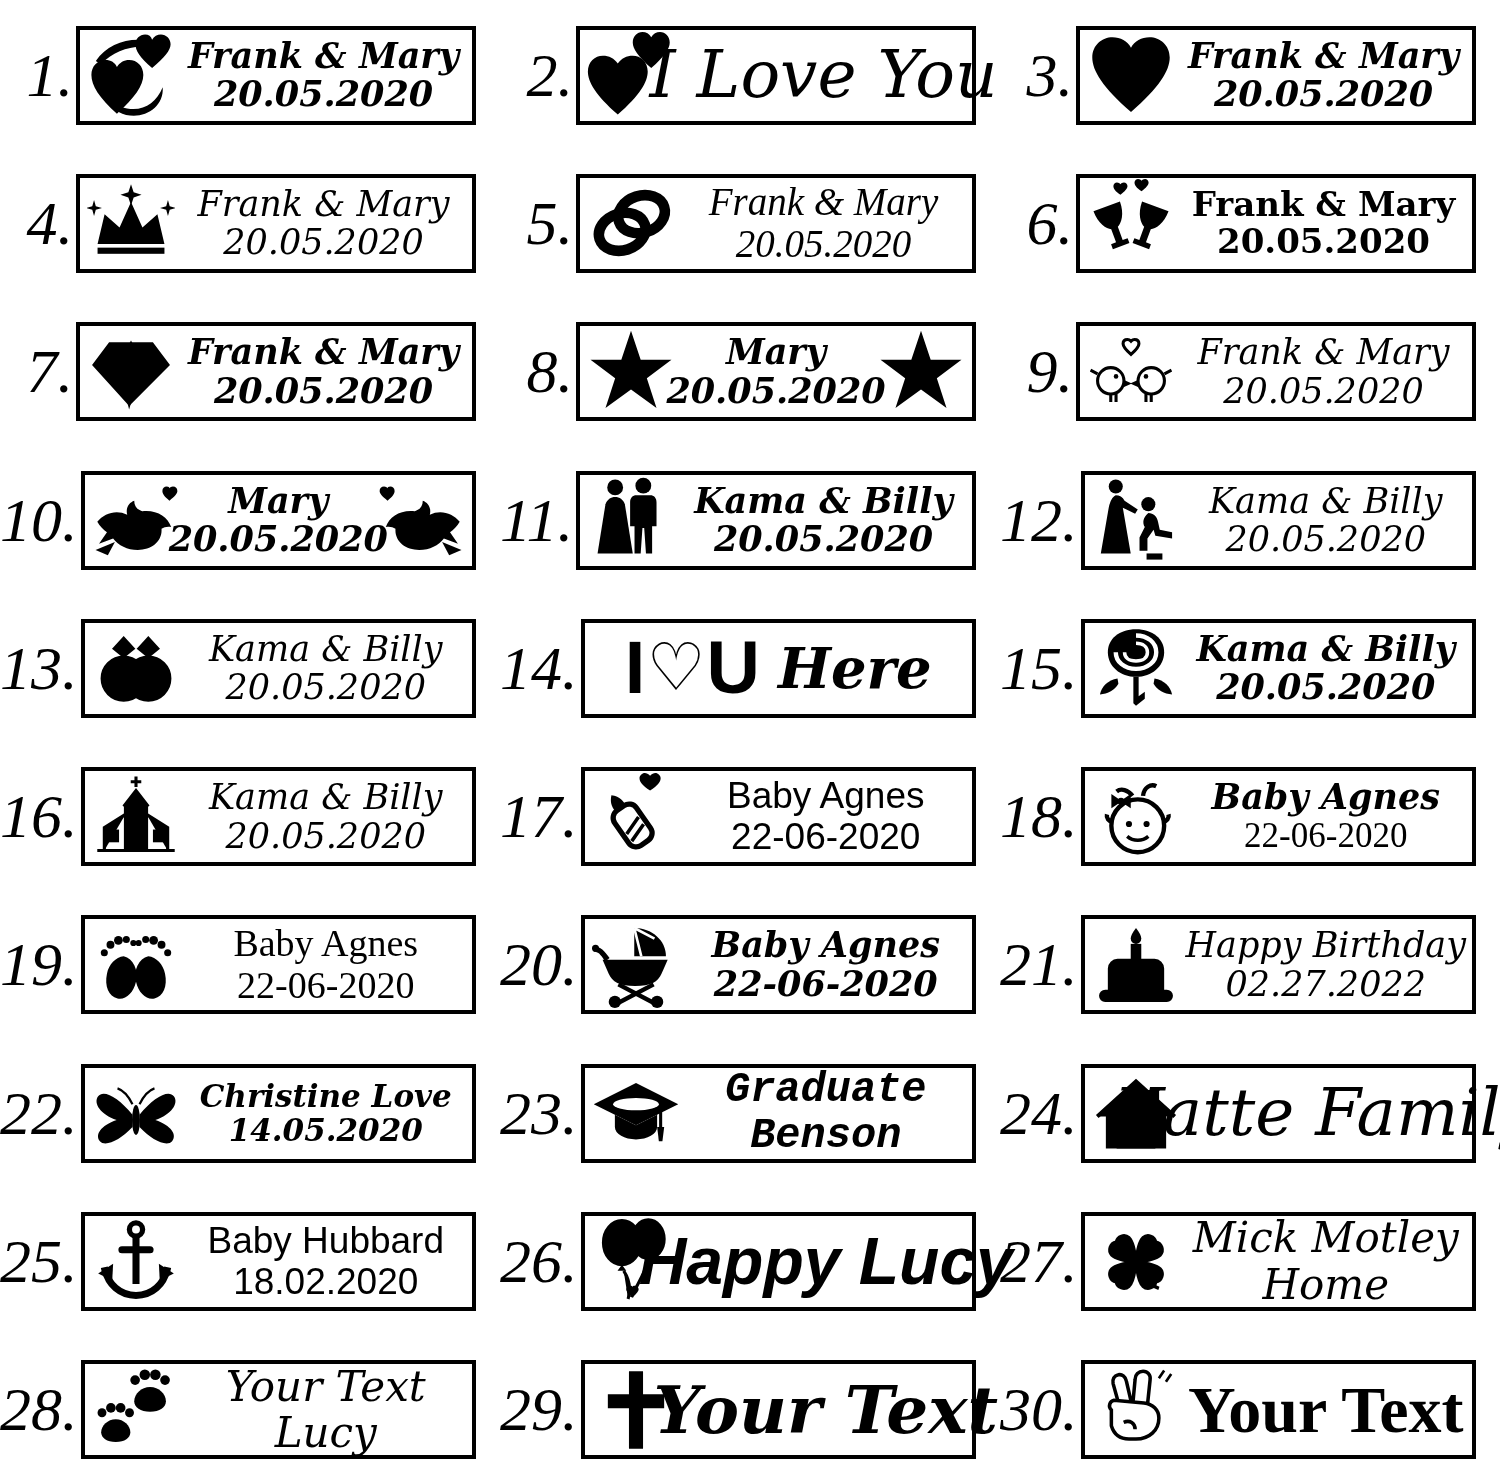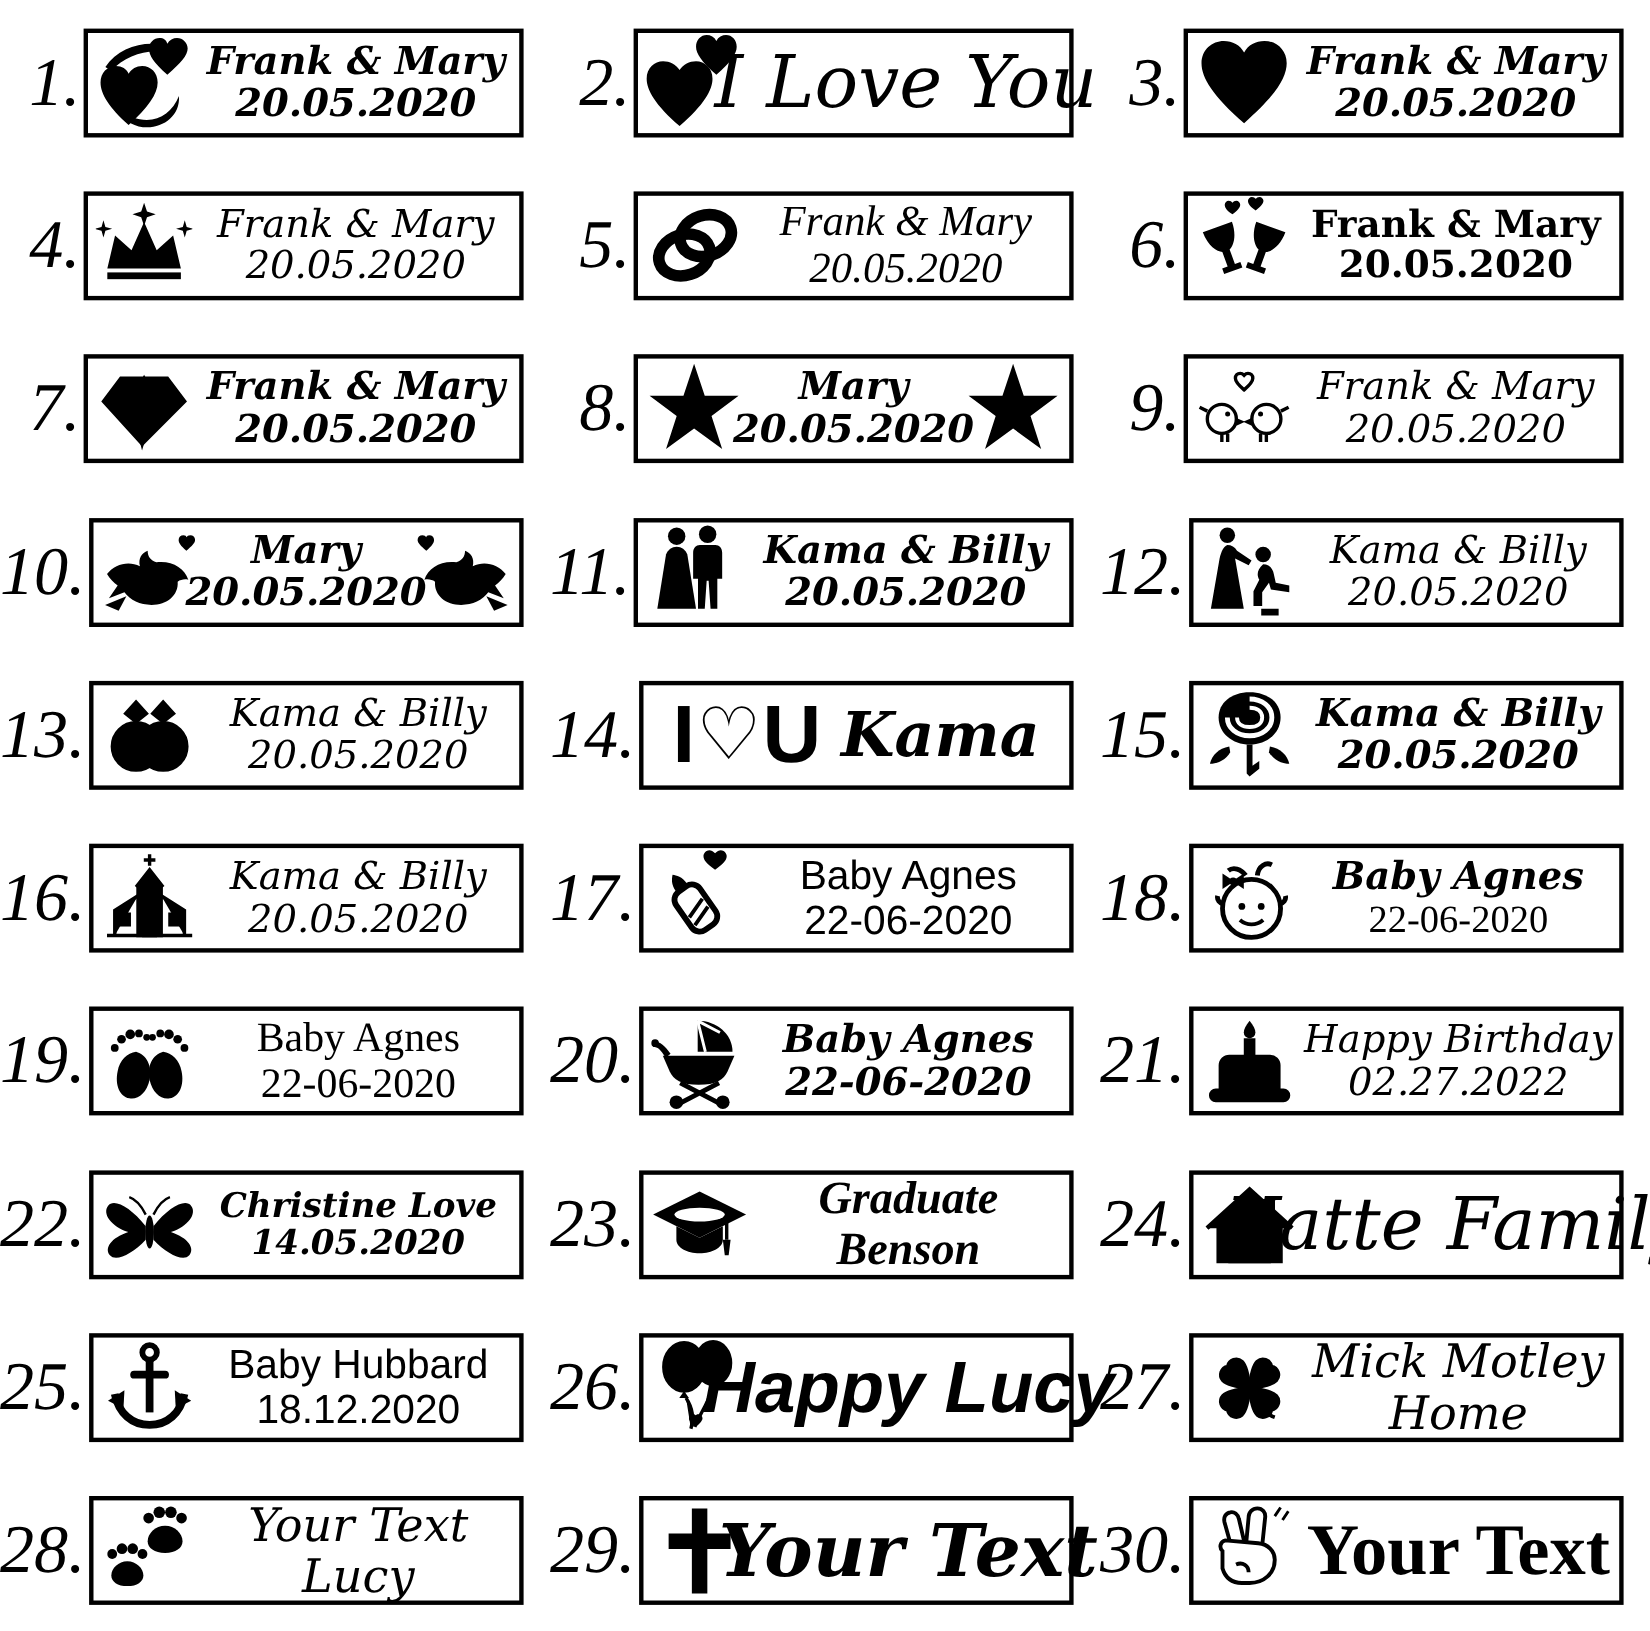--- a/index.html
+++ b/index.html
@@ -21,21 +21,21 @@
   .line{display:block;white-space:nowrap;line-height:1.1}
   
   .st-boldscript .line{font-family:"DejaVu Serif",serif;font-weight:700;font-style:italic;font-size:35px}
   .st-script .line{font-family:"DejaVu Serif",serif;font-style:italic;font-size:35px}
   .st-serifitalic .line{font-family:"Liberation Serif",serif;font-style:italic;font-size:39px}
   .st-boldslab .line{font-family:"DejaVu Serif",serif;font-weight:700;font-size:34px}
   .st-sans .line{font-family:"Liberation Sans",sans-serif;font-size:37px}
   .st-sansbolditalic .line{font-family:"Liberation Sans",sans-serif;font-weight:700;font-style:italic;font-size:37px}
   .st-serif .line{font-family:"Liberation Serif",serif;font-size:38px}
   .st-serifbold .line{font-family:"Liberation Serif",serif;font-weight:700;font-size:38px}
-  .st-handwrite .line{font-family:Liberation Serif, serif;font-style:italic;font-weight:700;font-size:40px}
+  .st-handwrite .line{font-family:Liberation Mono, monospace;font-style:italic;font-weight:700;font-size:40px}
   
   .sz-sm .line{font-size:31px}
   .sz-lg .line{font-size:42px}
   .sz-xl .line{font-size:66px}
   .txt .line.st2-serif{font-family:"Liberation Serif",serif;font-weight:400;font-style:normal}
   
   .iou-wrap{flex:1;display:flex;align-items:center;justify-content:center;min-width:0}
   .iou-letter{font-family:"Liberation Sans",sans-serif;font-weight:700;font-size:74px;line-height:1}
   .iou-heart{font-family:"DejaVu Sans",sans-serif;font-weight:700;font-size:66px;line-height:1;margin:0 1px}
   .iou-name{font-family:"DejaVu Serif",serif;font-weight:700;font-style:italic;font-size:56px;line-height:1;margin-left:18px}
@@ -280,21 +280,21 @@
         </div>
       </div>
     </div>
     <div class="cell">
       <span class="num">14.</span>
       <div class="box">
         <span class="iou-wrap">
           <span class="iou-letter">I</span>
           <span class="iou-heart">♡</span>
           <span class="iou-letter">U</span>
-          <span class="iou-name">Kama</span>
+          <span class="iou-name">Here</span>
         </span>
       </div>
     </div>
     <div class="cell">
       <span class="num">15.</span>
       <div class="box">
         <span class="icon">
           <svg viewBox="0 0 100 100">
             <path d="M50 6c19 0 32 11 32 26 0 16-14 28-32 28S18 48 18 32C18 17 31 6 50 6z"></path>
             <path d="M50 13c13 0 23 8 23 19 0 11-10 19-23 19S27 43 27 32" fill="none" stroke="#fff" stroke-width="5"></path>
@@ -501,21 +501,21 @@
             <circle cx="50" cy="13" r="7.5" fill="none" stroke="#000" stroke-width="6"></circle>
             <rect x="46" y="21" width="8" height="54"></rect>
             <rect x="30" y="32" width="40" height="8" rx="4"></rect>
             <path d="M14 56c4 20 18 32 36 32s32-12 36-32" fill="none" stroke="#000" stroke-width="8"></path>
             <path d="M7 63l17-11-1 19z"></path>
             <path d="M93 63L76 52l1 19z"></path>
           </svg>
         </span>
         <div class="txt st-sans">
           <span class="line">Baby Hubbard</span>
-          <span class="line">18.12.2020</span>
+          <span class="line">18.02.2020</span>
         </div>
       </div>
     </div>
     <div class="cell">
       <span class="num">26.</span>
       <div class="box">
         <span class="icon">
           <svg viewBox="0 0 100 100" fill="none" stroke="#000" stroke-width="3.5">
             <ellipse cx="34" cy="28" rx="21" ry="25"></ellipse>
             <ellipse cx="64" cy="24" rx="18" ry="22"></ellipse>

